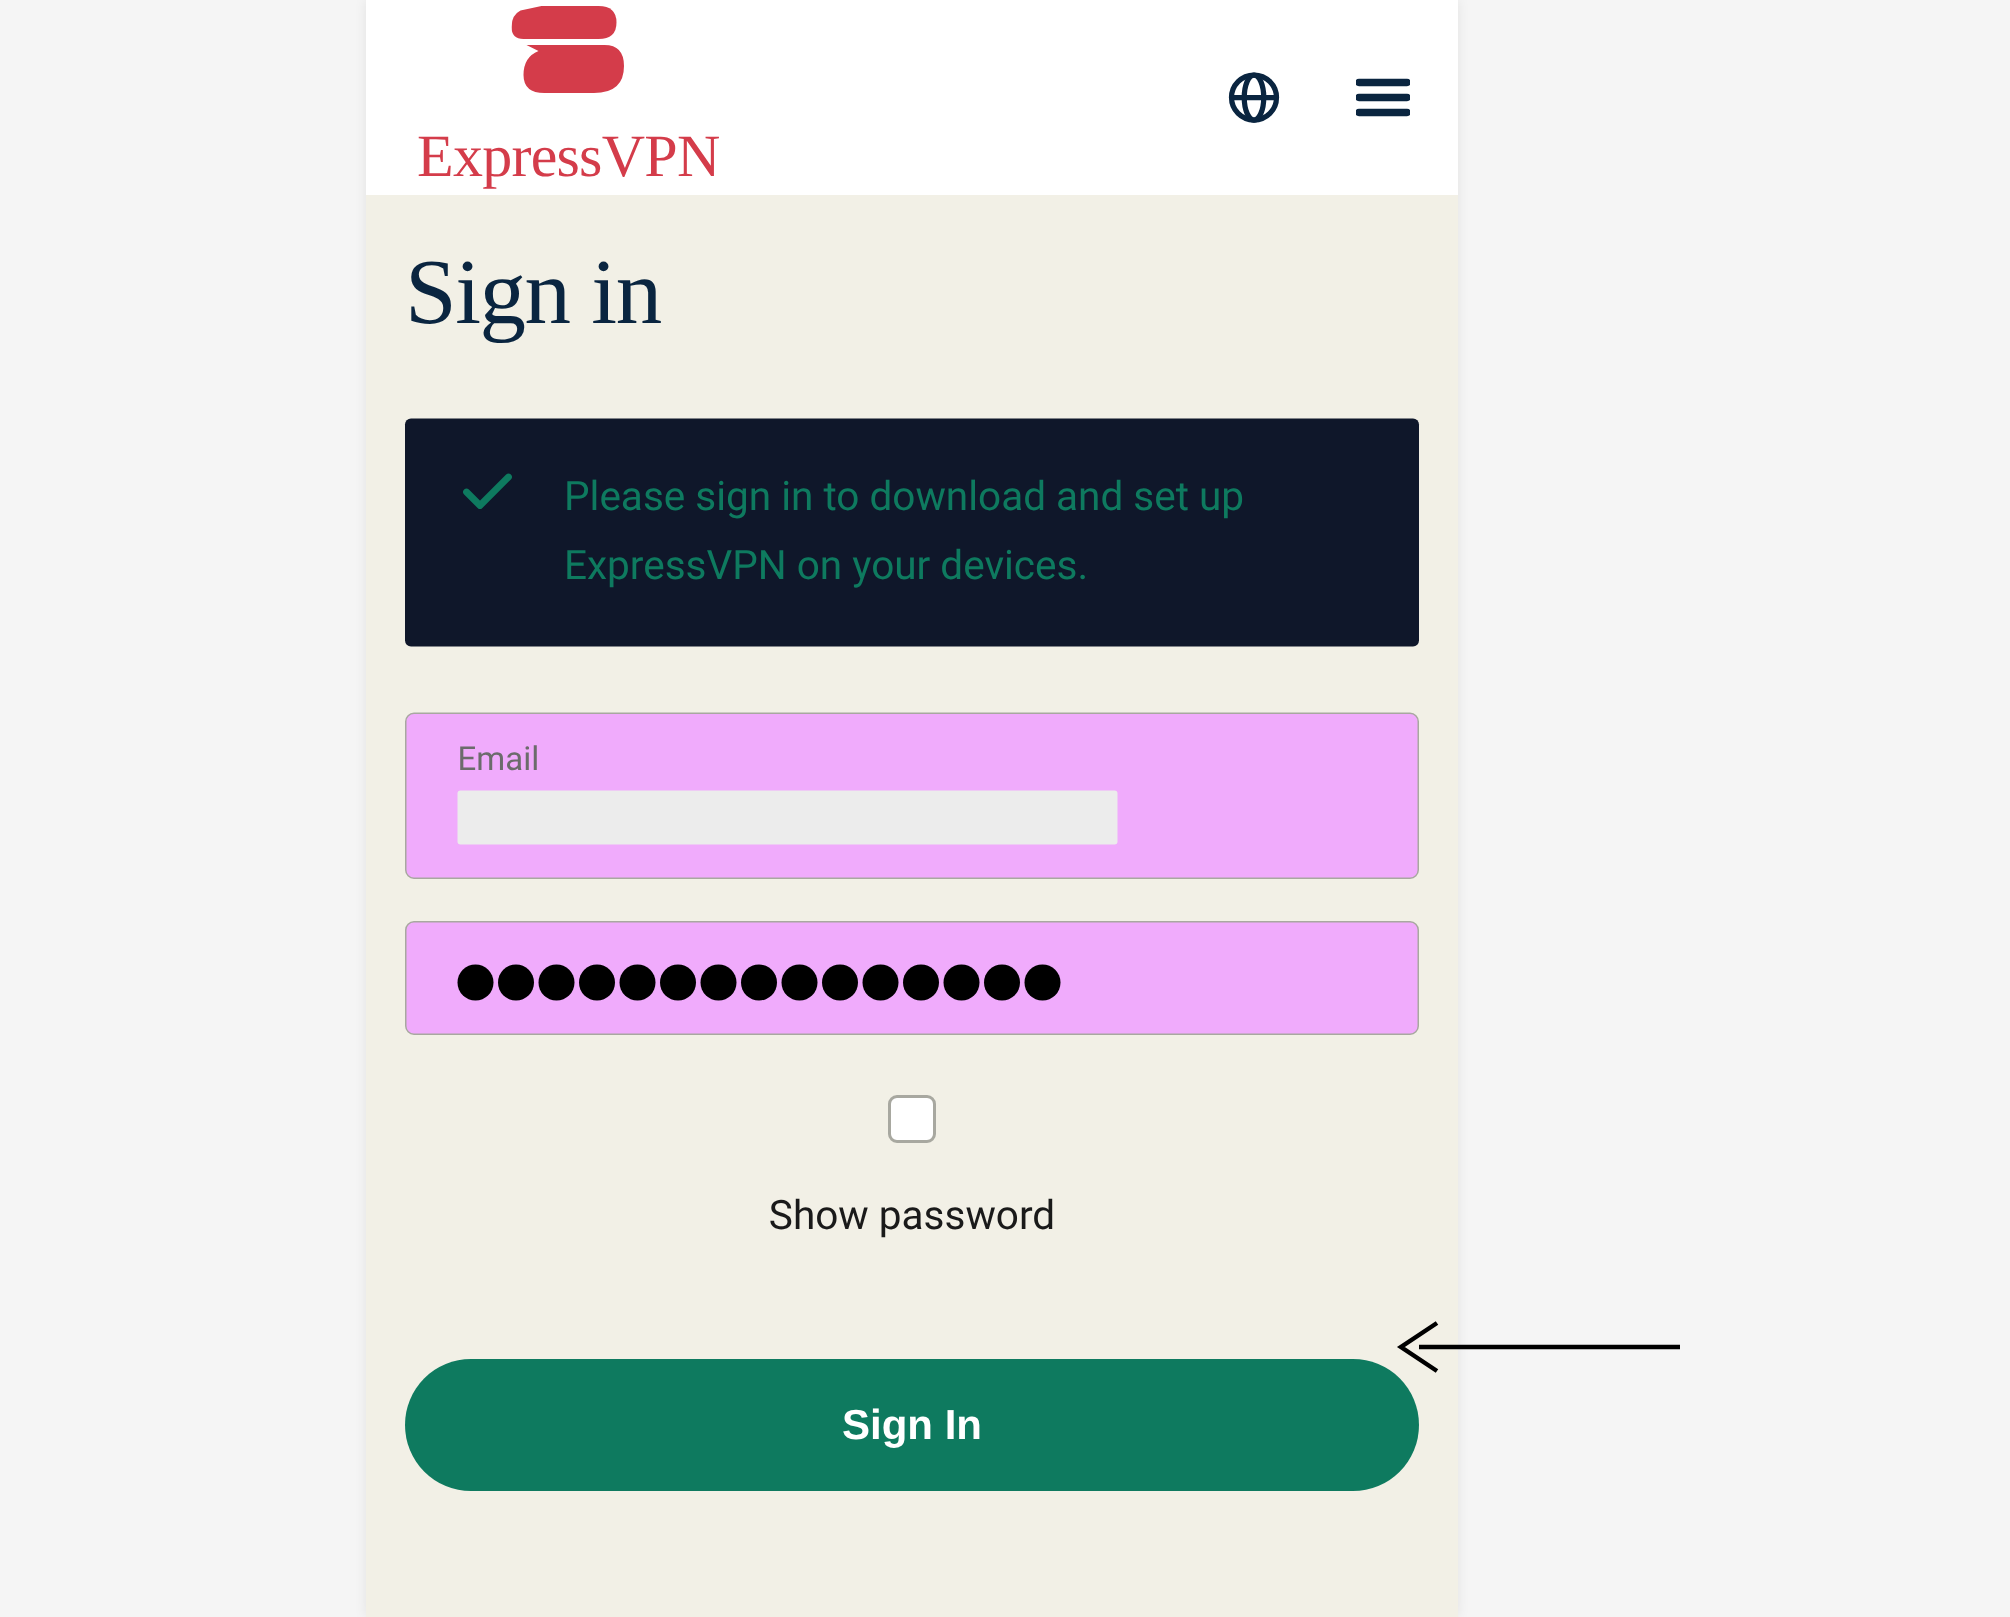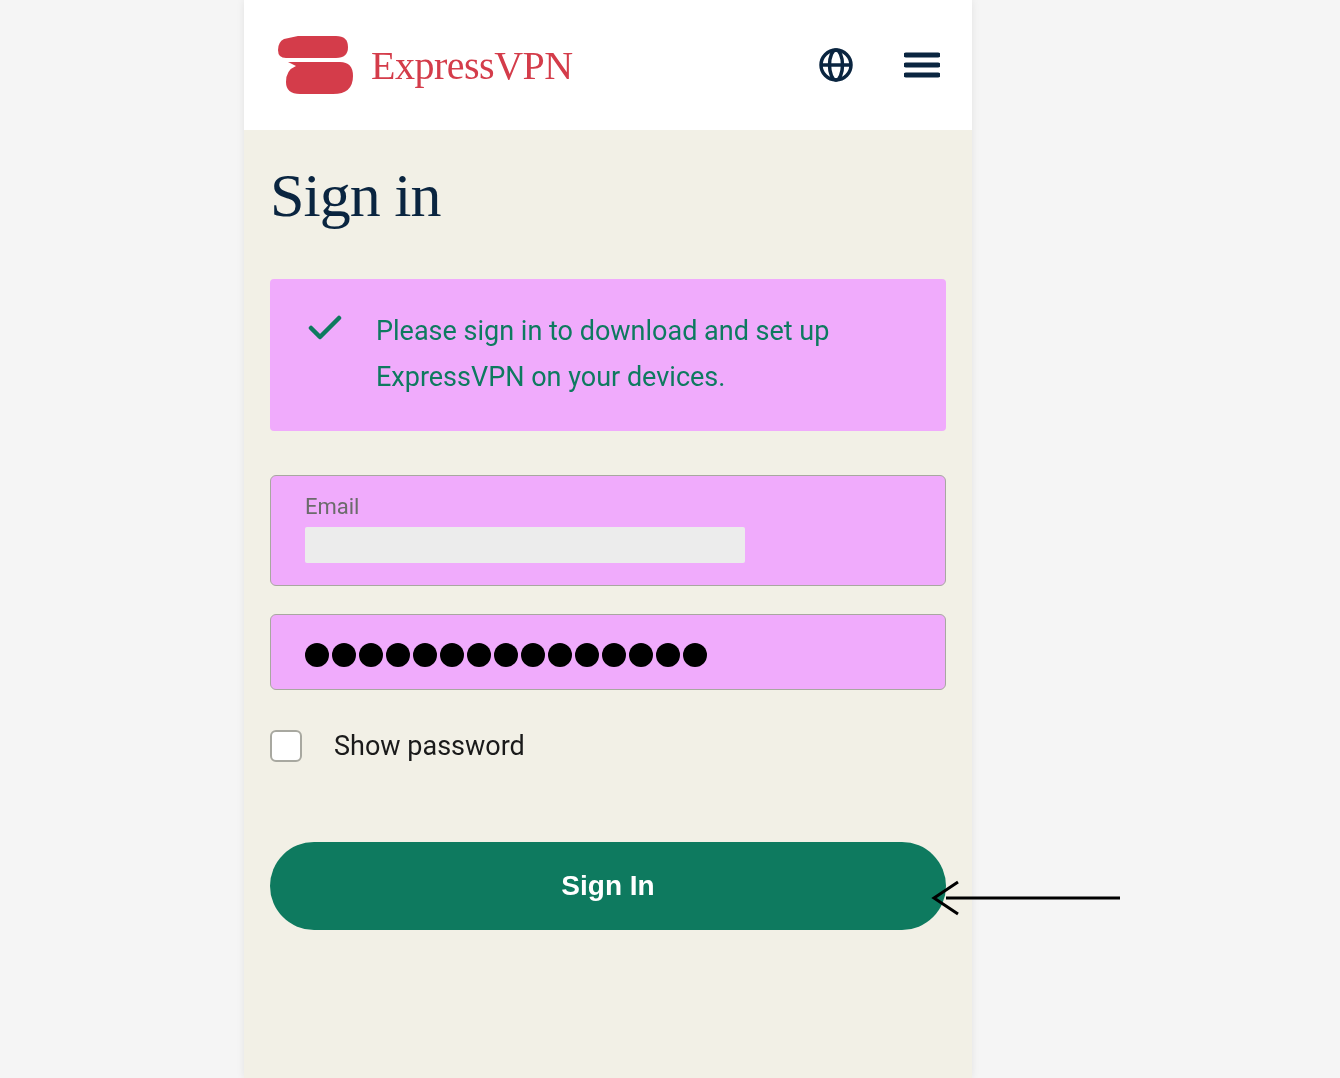--- a/index.html
+++ b/index.html
@@ -28,20 +28,21 @@
       background: #fff;
       display: flex;
       align-items: center;
       padding: 0 32px 0 34px;
       justify-content: space-between;
     }
     .logo-wrap {
       display: flex;
       align-items: center;
       gap: 18px;
+      flex-direction: column;
     }
     .logo-mark {
       width: 75px;
       height: 58px;
     }
     .logo-text {
       font-family: Georgia, "Times New Roman", serif;
       font-size: 40px;
       font-weight: 500;
       color: #d43c4a;
@@ -62,21 +63,21 @@
     }
     .page-title {
       font-family: Georgia, "Times New Roman", serif;
       font-size: 62px;
       font-weight: 500;
       color: #0a2540;
       letter-spacing: -1px;
       margin-bottom: 48px;
     }
     .notice {
-      background: #f0abfc;
+      background: #0f172a;
       border-radius: 4px;
       padding: 30px 38px 30px 38px;
       display: flex;
       align-items: flex-start;
       gap: 34px;
       margin-bottom: 44px;
     }
     .notice-check {
       flex-shrink: 0;
       margin-top: 6px;
@@ -116,20 +117,21 @@
       background: #000;
       border-radius: 50%;
       flex-shrink: 0;
     }
     .checkbox-row {
       display: flex;
       align-items: center;
       gap: 32px;
       margin-top: 40px;
       margin-bottom: 80px;
+      flex-direction: column;
     }
     .checkbox {
       width: 32px;
       height: 32px;
       border: 2px solid #a8a8a0;
       border-radius: 6px;
       background: #fff;
       cursor: pointer;
     }
     .checkbox-label {

